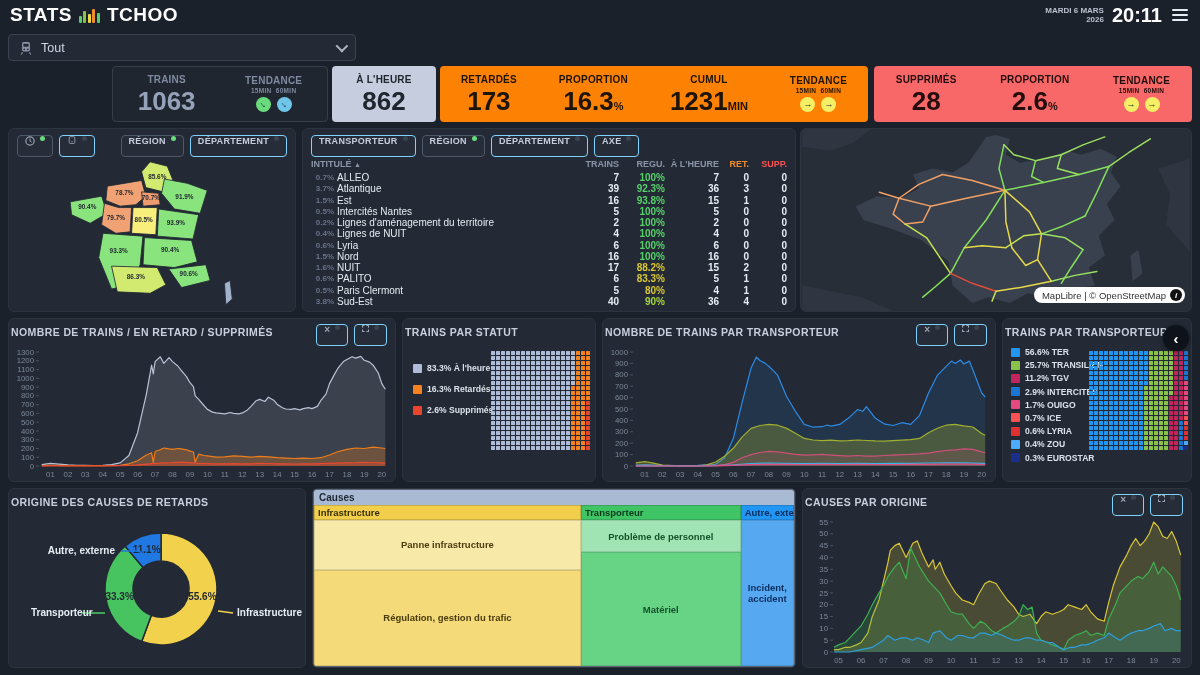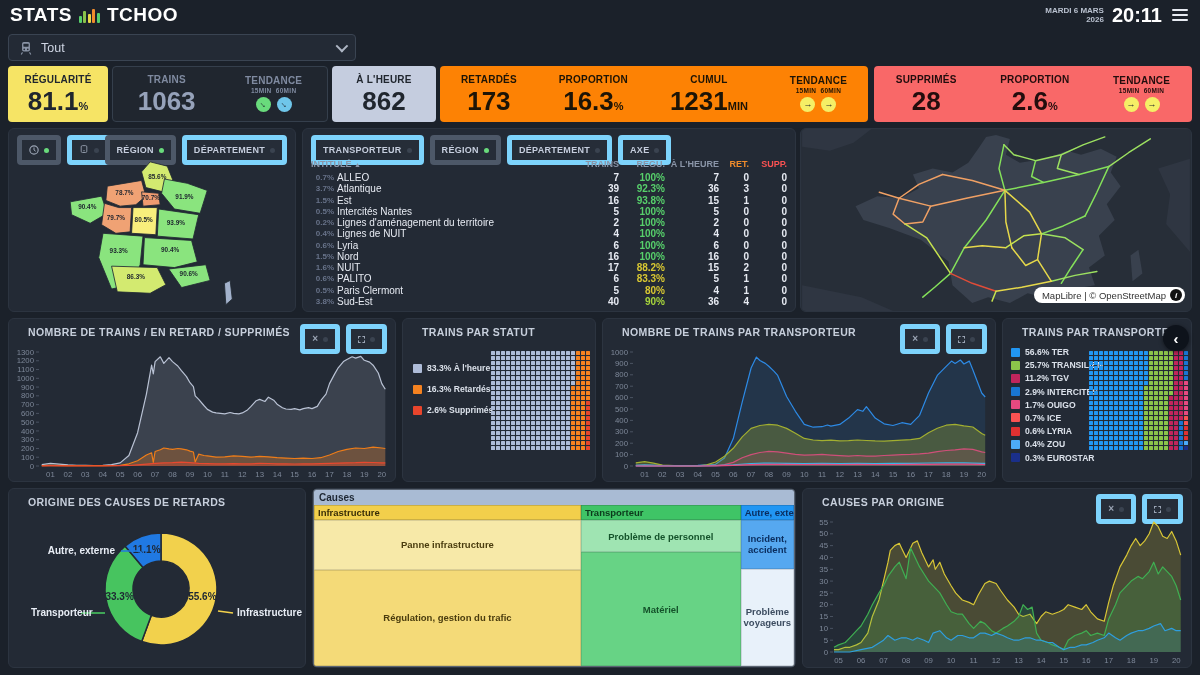--- a/index.html
+++ b/index.html
@@ -1,19 +1,19 @@
 <!DOCTYPE html>
 <html><head>
 <meta charset="utf-8">
 <style>
   html,body{margin:0;padding:0;background:#1b212a;width:1200px;height:675px;overflow:hidden;
     font-family:"Liberation Sans",sans-serif;-webkit-font-smoothing:antialiased;}
   .app{position:relative;width:1200px;height:675px;}
   .panel{position:absolute;background:#232a35;border:1px solid #2c3440;border-radius:6px;box-sizing:border-box;}
-  .ptitle{position:absolute;top:7px;left:19px;font-size:10.5px;font-weight:700;color:#c7cfdc;letter-spacing:.4px;}
+  .ptitle{position:absolute;top:7px;left:2px;font-size:10.5px;font-weight:700;color:#c7cfdc;letter-spacing:.4px;}
   
   .hdr{position:absolute;top:0;left:0;width:100%;height:30px;display:flex;align-items:center;}
   .logo{display:flex;align-items:center;gap:5px;margin-left:10px;font-size:19px;font-weight:800;color:#fff;letter-spacing:.5px;}
   .logo-ico{display:flex;align-items:flex-end;gap:1.5px;height:15px;padding:0 2px;}
   .logo-ico i{display:block;width:3px;border-radius:1px;}
   .hdr-right{margin-left:auto;display:flex;align-items:center;gap:8px;margin-right:10px;}
   .date{display:flex;flex-direction:column;align-items:flex-end;font-size:8px;font-weight:700;color:#b9c1cf;line-height:9px;}
   .time{font-size:20px;font-weight:800;color:#fff;}
   .burger{display:flex;flex-direction:column;gap:3px;cursor:pointer;padding:2px;}
   .burger i{display:block;width:16px;height:2px;background:#e7ebf2;border-radius:1px;}
@@ -32,21 +32,21 @@
   .tcircles{display:flex;gap:6px;margin-top:2px;}
   .tc{width:15px;height:15px;border-radius:50%;display:flex;align-items:center;justify-content:center;
       font-size:9px;font-weight:800;color:#1d232b;}
   .k-yellow{background:#f6e465;color:#20262e;left:8px;width:100px;}
   .k-dark{background:#20262f;border:1px solid #353f4c;left:112px;width:216px;color:#7f8aa0;}
   .k-dark .kval{color:#96a2ba;}
   .k-light{background:#c5cddf;color:#20262e;left:332px;width:104px;}
   .k-orange{background:#fd8204;color:#1d1406;left:440px;width:428px;}
   .k-red{background:#f96868;color:#230d0d;left:874px;width:318px;}
   
-  .mini-btn{height:20px;border:5px solid #7dd3fc;border-radius:4px;background:#262d38;display:flex;align-items:center;
+  .mini-btn{height:20px;border:1px solid #7dd3fc;border-radius:4px;background:#262d38;display:flex;
     gap:5px;padding:0 7px;cursor:pointer;}
   .mini-btn .dot{width:5px;height:5px;border-radius:50%;background:#3a4350;}
   .mini-btn.active{border-color:#4d5868;}
   .mini-btn.active .dot{background:#69db7c;}
   .mini-btn .blab{font-size:9px;font-weight:700;color:#c6cede;letter-spacing:.3px;}
   .glyph{color:#9aa4b4;font-size:10px;line-height:10px;font-weight:700;}
   .dashsq{width:7px;height:7px;border:1px dashed #9aa4b4;box-sizing:border-box;}
   
   .tfilters{position:absolute;top:6px;left:8px;display:flex;gap:6px;}
   .thead,.trow{display:grid;grid-template-columns:26px 1fr 36px 46px 54px 30px 38px;align-items:center;}
@@ -122,26 +122,20 @@
       <rect x="3.5" y="1" width="9" height="11" rx="2" fill="#8a94a6"></rect>
       <rect x="5" y="3" width="6" height="3.5" rx="0.5" fill="#232a35"></rect>
       <circle cx="6" cy="9.5" r="1" fill="#232a35"></circle>
         <circle cx="10" cy="9.5" r="1" fill="#232a35"></circle>
       <path d="M4 13 L2.5 15.5 M12 13 L13.5 15.5" stroke="#8a94a6" stroke-width="1.2"></path>
     </svg>
     <span>Tout</span>
     <span class="chev"></span>
   </div>
 
-  <div class="kpi k-yellow">
-    <div class="kcol">
-      <span class="klabel">RÉGULARITÉ</span>
-      <span class="kval"><span>81.1</span><span class="kunit">%</span></span>
-    </div>
-  </div>
 
   <div class="kpi k-dark">
     <div class="kcol">
       <span class="klabel">TRAINS</span>
       <span class="kval">1063</span>
     </div>
     <div class="kcol">
       <span class="klabel">TENDANCE</span>
       <span class="mini"><span>15MIN</span>&nbsp;&nbsp;<span>60MIN</span></span>
       <span class="tcircles">
@@ -1482,21 +1476,20 @@
             <div class="tcell" style="flex-grow: 57; background: rgb(244, 218, 120); color: rgb(74, 60, 14);">Régulation, gestion du trafic</div>
           </div>
           <div class="tgroup" style="width: 33.3%;">
             <div class="tgh" style="background: rgb(63, 196, 102); color: rgb(12, 58, 28);">Transporteur</div>
             <div class="tcell" style="flex-grow: 17; background: rgb(159, 228, 178); color: rgb(20, 82, 42);">Problème de personnel</div>
             <div class="tcell" style="flex-grow: 83; background: rgb(103, 211, 133); color: rgb(20, 82, 42);">Matériel</div>
           </div>
           <div class="tgroup" style="width: 11.1%;">
             <div class="tgh" style="background: rgb(33, 150, 243); color: rgb(10, 45, 94);">Autre, externe</div>
             <div class="tcell" style="flex-grow: 26; background: rgb(86, 168, 240); color: rgb(10, 45, 94);">Incident, accident</div>
-            <div class="tcell" style="flex-grow: 74; background: rgb(232, 241, 250); color: rgb(60, 76, 96);">Problème voyageurs</div>
           </div>
         </div>
     </div>
   </div>
 
   <div class="panel" style="left:802px;top:488px;width:390px;height:180px;">
     <span class="ptitle">CAUSES PAR ORIGINE</span>
     <div style="position:absolute;top:5px;right:8px;display:flex;gap:6px;">
       <div class="mini-btn">
           <span class="glyph">×</span>

